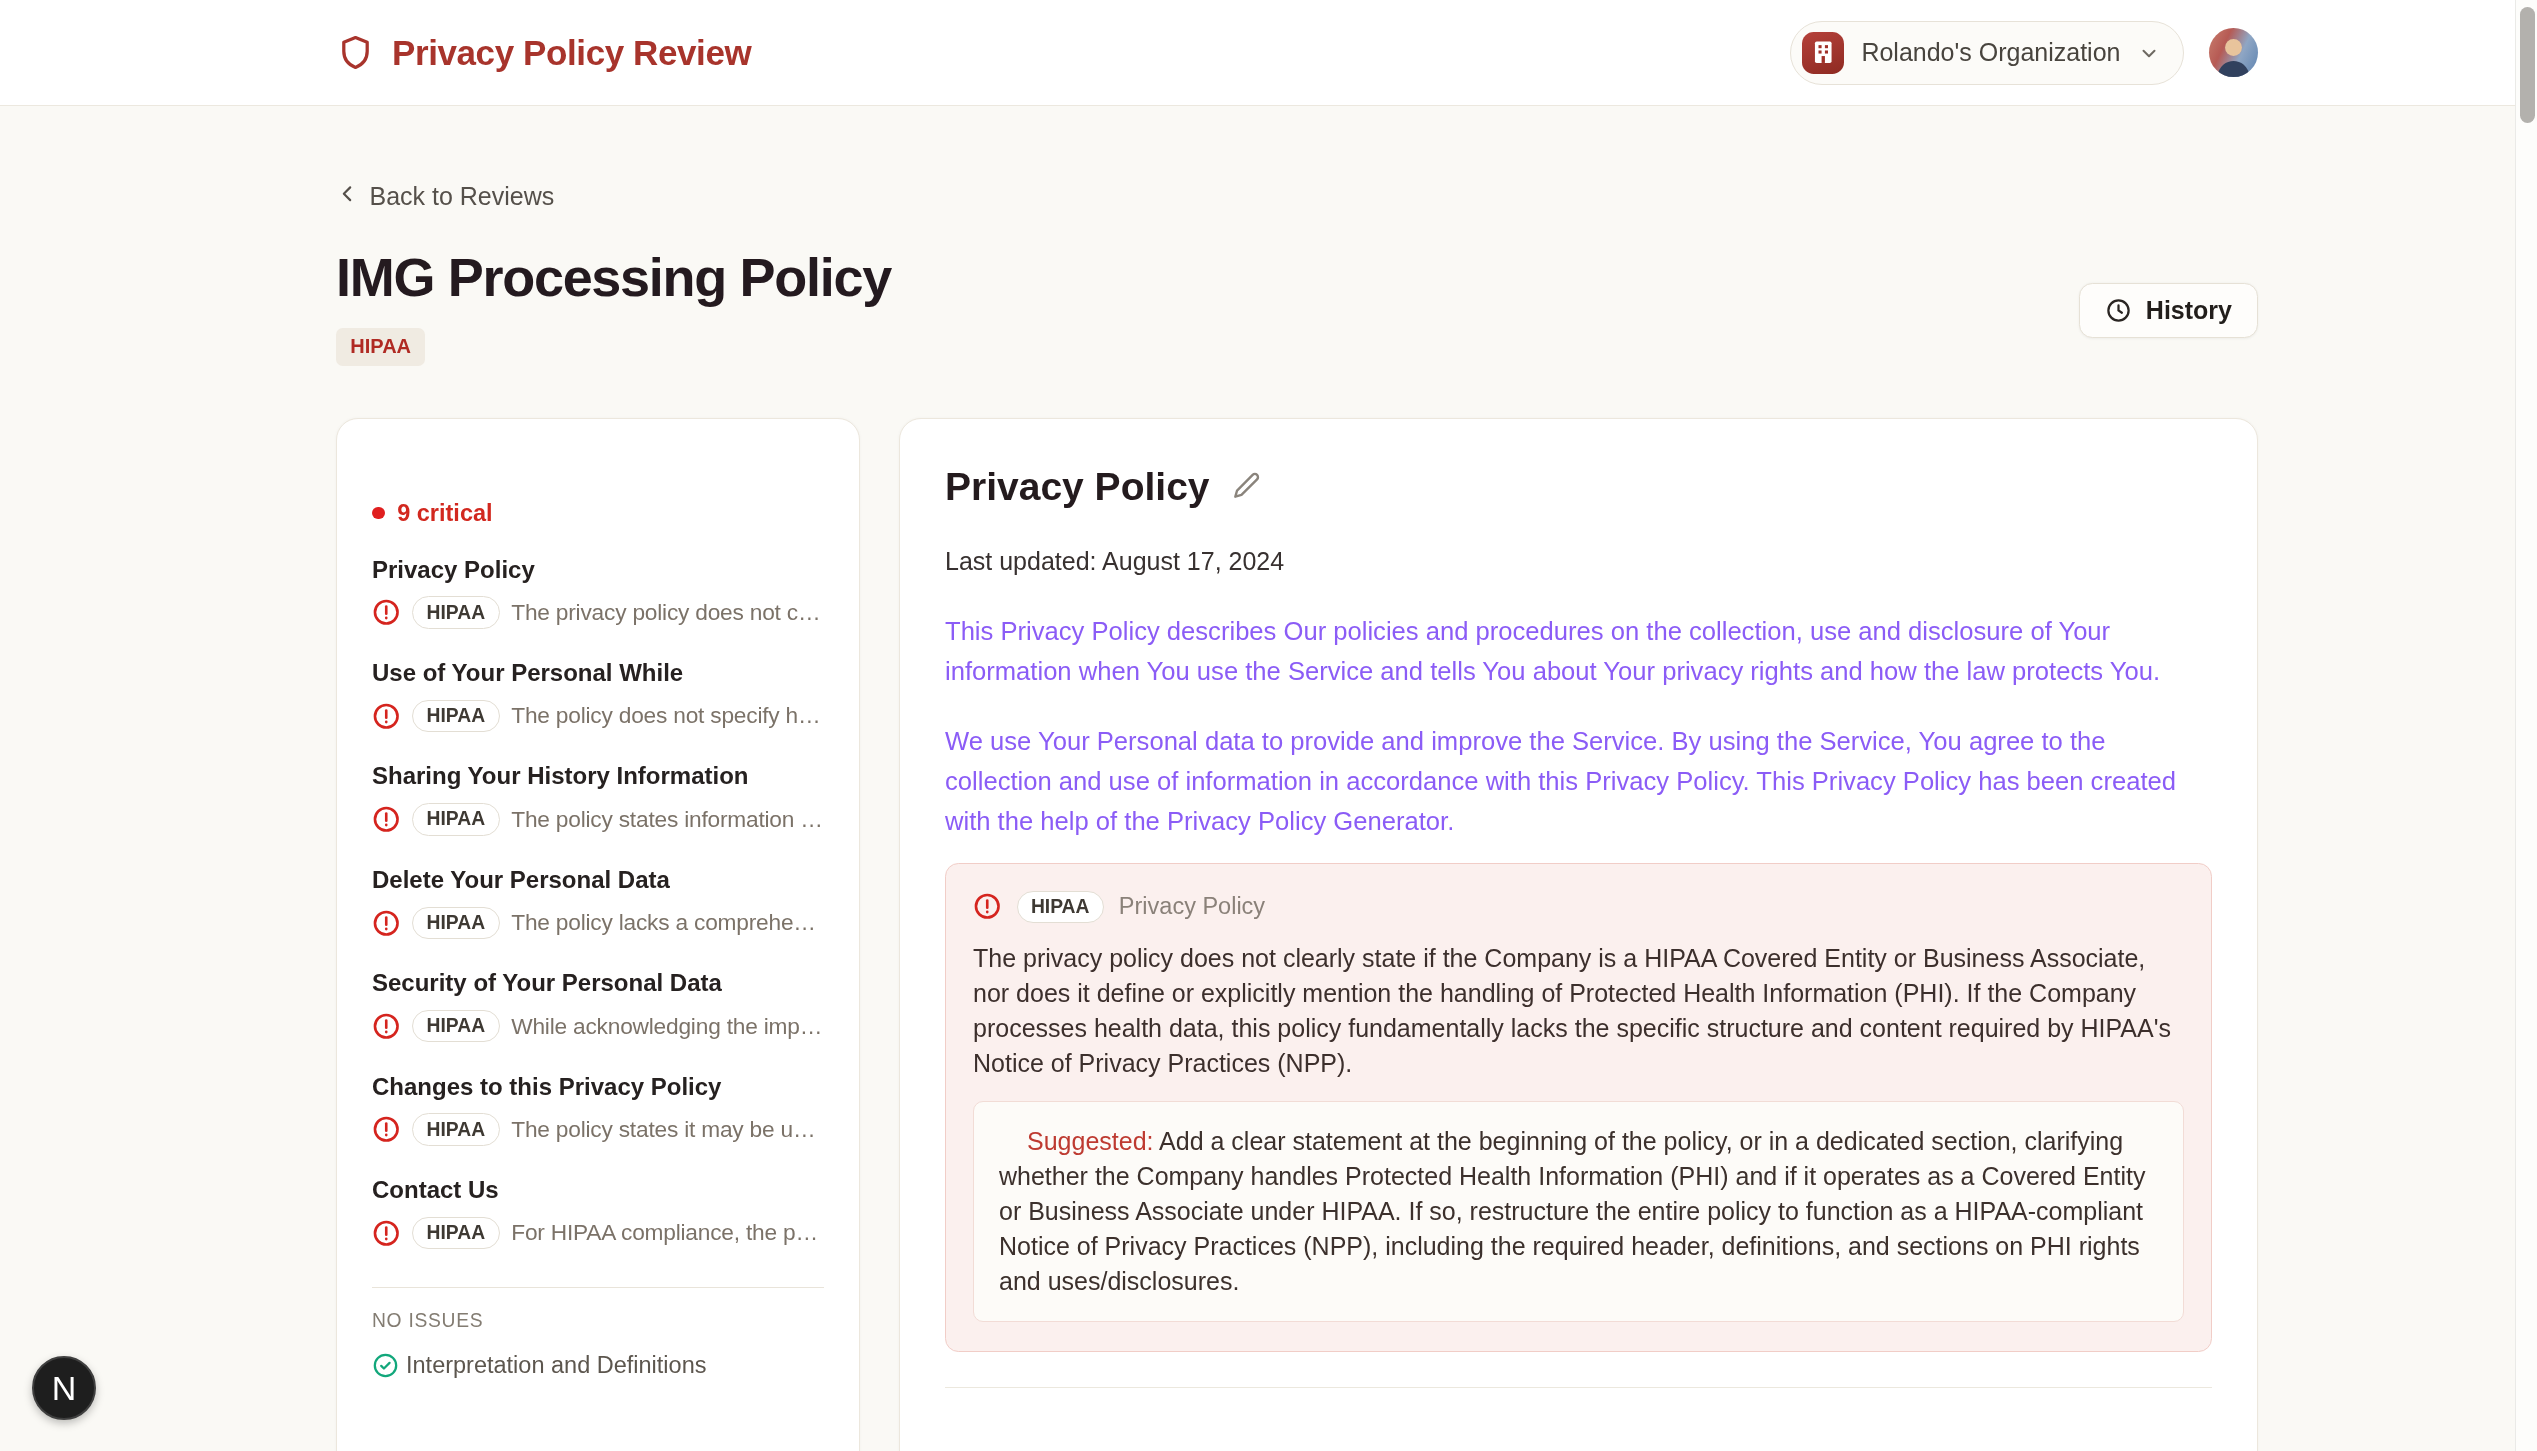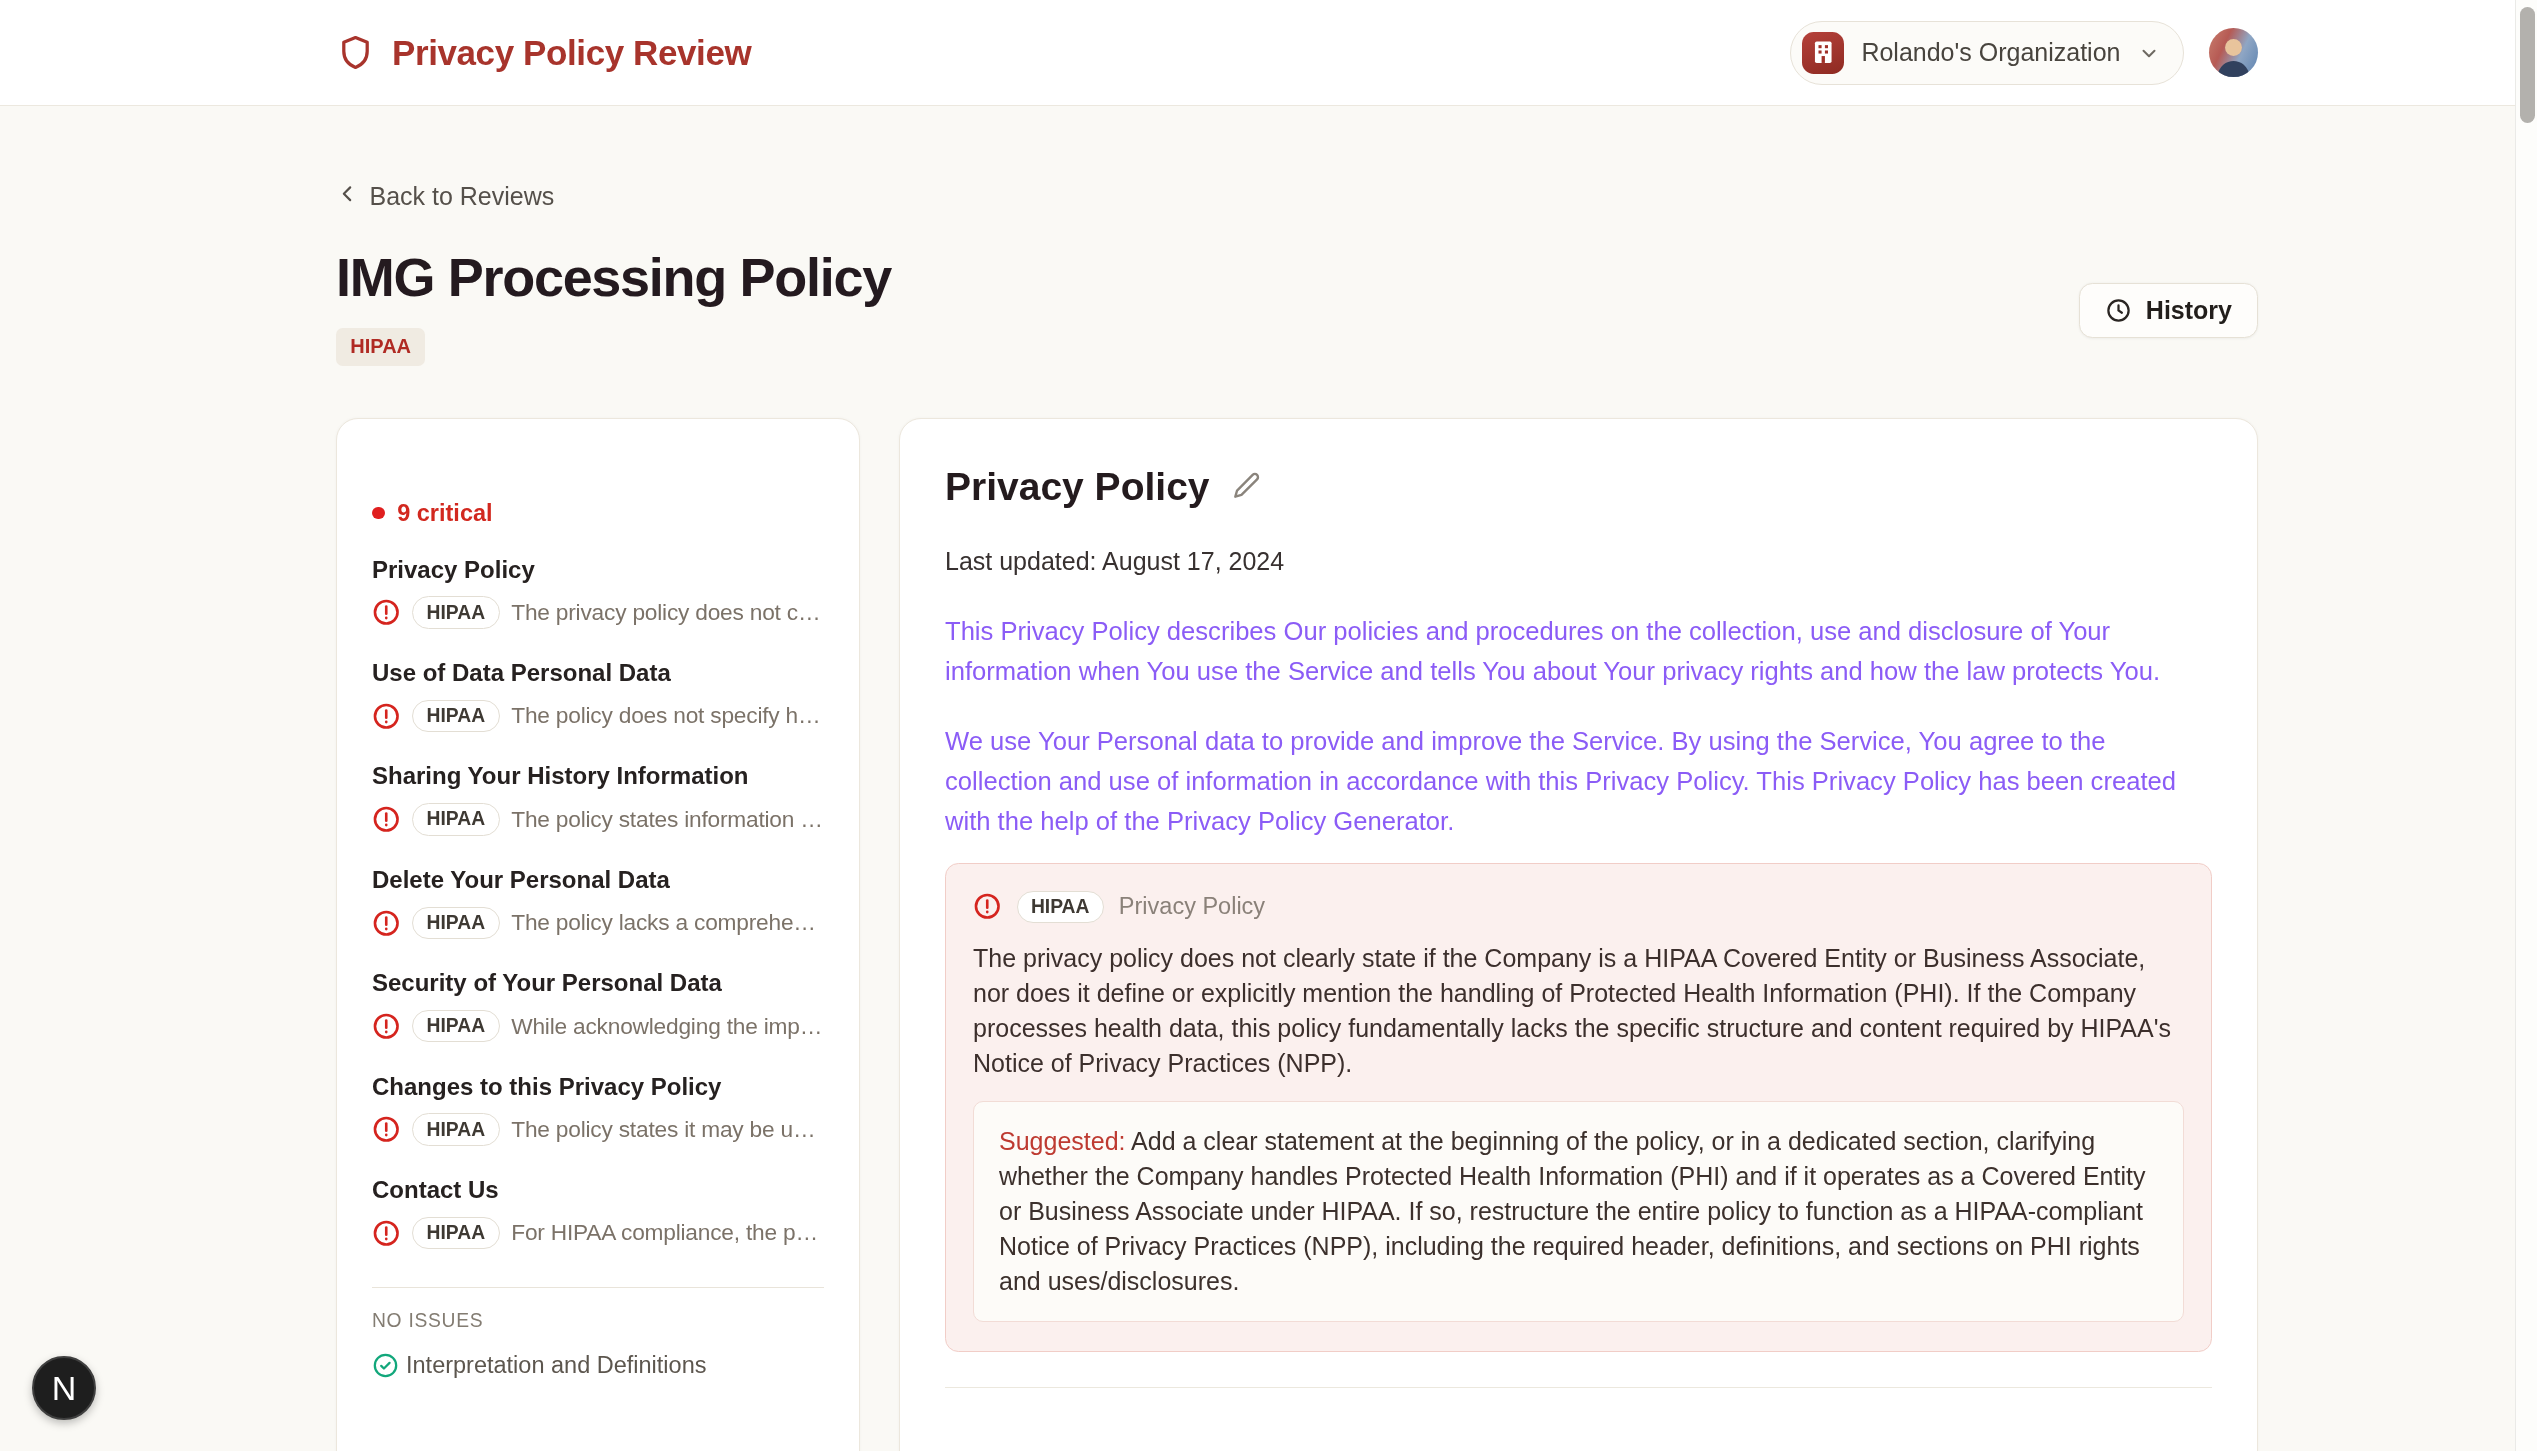--- a/index.html
+++ b/index.html
@@ -87,21 +87,21 @@
   .doc-p { margin: 30px 0 0; font-size: 25.6px; line-height: 40px; color: #8b5cf6; max-width: 1242px; }
   .doc-p.first { margin-top: 35px; }
 
   .callout { margin-top: 22px; background: #FBF0EE; border: 1.7px solid #F1CDC7; border-radius: 13.4px; padding: 23.5px 27px 28.5px; }
   .callout-head { display: flex; align-items: center; gap: 15px; height: 39px; }
   .callout-head .alert-icon svg { width: 28.5px; height: 28.5px; display: block; }
   .callout-section { font-size: 23.5px; color: #8A8179; }
   .callout-desc { margin: 15px 0 0; font-size: 25px; line-height: 35px; color: #3C2F2C; }
   .suggested { margin-top: 20px; background: #FDFBF8; border: 1.7px solid #F2DCD6; border-radius: 10px;
     padding: 22px 25px; font-size: 25px; line-height: 35px; color: #3C302C; }
-  .suggested-label { color: #BE3A31; font-weight: 500; }
+  .suggested-label { color: #BE3A31; font-weight: 500; margin-left: 28px; }
 
   .doc-divider { border: none; border-top: 1.7px solid #ECE8DE; margin: 35px 0 0; }
 
   
   .floating-n { position: absolute; left: 32px; top: 1356px; width: 64px; height: 64px; border-radius: 50%;
     background: #1E1E1E; border: 2.5px solid #3F3F3F; color: #FFFFFF; display: flex; align-items: center;
     justify-content: center; font-size: 34px; font-weight: 400; cursor: pointer;
     box-shadow: 0 3.4px 8.4px rgba(0,0,0,0.25); }
 
   
@@ -199,21 +199,21 @@
                 <line x1="12" y1="7.2" x2="12" y2="13.2"></line>
                 <line x1="12" y1="16.6" x2="12" y2="16.9"></line>
               </svg>
             </span>
           <span class="pill">HIPAA</span>
           <span class="issue-summary">The privacy policy does not cle…</span>
         </div>
       </div>
 
       <div class="issue">
-        <div class="issue-section">Use of Data Personal Data</div>
+        <div class="issue-section">Use of Your Personal While</div>
         <div class="issue-detail">
           <span class="alert-icon">
               <svg viewBox="0 0 24 24" fill="none" stroke="currentColor" stroke-width="2.2" stroke-linecap="round">
                 <circle cx="12" cy="12" r="9.5"></circle>
                 <line x1="12" y1="7.2" x2="12" y2="13.2"></line>
                 <line x1="12" y1="16.6" x2="12" y2="16.9"></line>
               </svg>
             </span>
           <span class="pill">HIPAA</span>
           <span class="issue-summary">The policy does not specify ho…</span>

